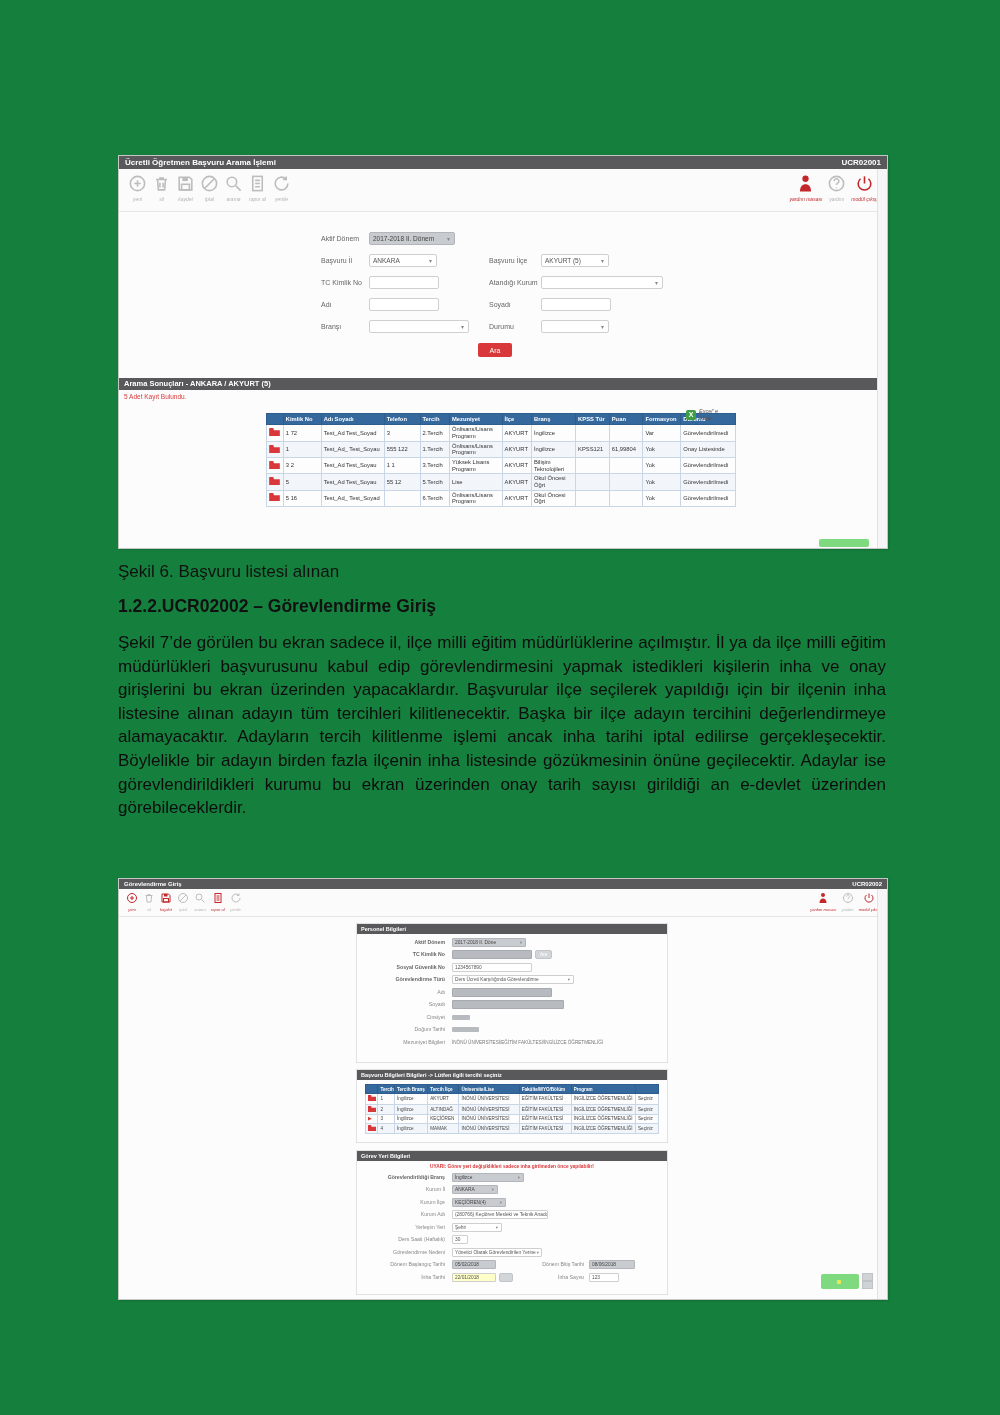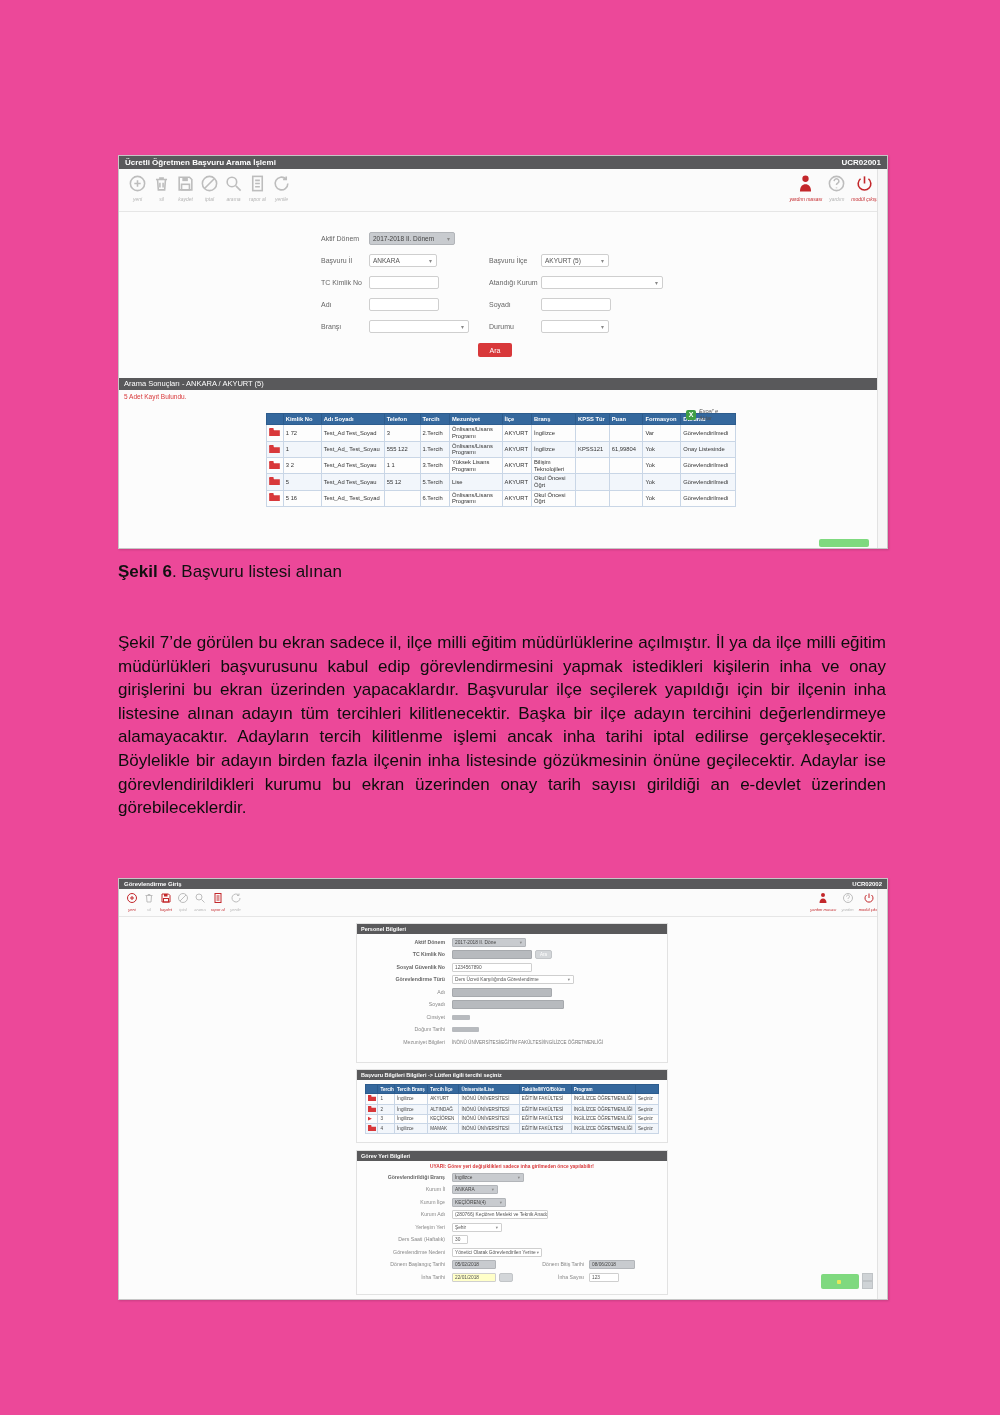--- a/index.html
+++ b/index.html
@@ -1,16 +1,16 @@
 <!DOCTYPE html>
 <html><head>
 <meta charset="utf-8">
 <style>
   html,body{margin:0;padding:0;background:#fff;}
-  .page{position:relative;width:1000px;height:1415px;background:#ec4899;overflow:hidden;
+  .page{position:relative;width:1000px;height:1415px;background:#15803d;overflow:hidden;
         font-family:"Liberation Sans",sans-serif;color:#111;}
   
   .fig{position:absolute;left:118px;width:768px;background:#fcfcfc;border:1px solid #c6c6c6;
        box-shadow:1px 1px 2px rgba(0,0,0,.15);overflow:hidden;}
   #fig1{top:155px;height:392px;}
   #fig2{top:878px;height:420px;}
   .tbar{background:#59595b;color:#fff;display:flex;justify-content:space-between;align-items:center;font-weight:bold;}
   #fig1 .tbar{height:13px;font-size:8px;padding:0 6px;}
   #fig2 .tbar{height:10px;font-size:6px;padding:0 5px;}
   .toolbar{display:flex;justify-content:space-between;align-items:flex-start;border-bottom:1px solid #e6e6e6;background:#fbfbfb;}
@@ -34,38 +34,38 @@
   .yellowfill{background:#ffffc9;}
   
   .f1-row{position:relative;height:13px;margin:9px 0 9px 202px;display:flex;font-size:7px;}
   .f1-lbl{width:48px;color:#666;line-height:13px;}
   .f1-row .sel,.f1-row .inp{height:13px;font-size:6.5px;padding:0 3px;}
   .c2lbl{position:absolute;left:168px;width:50px;color:#666;line-height:13px;}
   .c2ctl{position:absolute;left:220px;top:0;}
   .btn-red{background:#d8383a;color:#fff;border:none;border-radius:2px;font-size:7px;
            font-family:"Liberation Sans",sans-serif;cursor:pointer;}
   #ara1{display:block;width:34px;height:14px;margin:10px 0 0 359px;}
-  .res-hdr{margin-top:21px;background:#59595b;color:#fff;font-size:7.5px;font-weight:normal;
+  .res-hdr{margin-top:21px;background:#59595b;color:#fff;font-size:7.5px;font-weight:bold;
            height:12px;line-height:12px;padding-left:5px;}
   .count{color:#d8383a;font-size:6.5px;margin:3px 0 0 5px;}
   .export{position:absolute;left:567px;top:252px;display:flex;gap:3px;align-items:center;cursor:pointer;}
   .export .xlabel{font-size:5.5px;color:#555;font-style:italic;line-height:1.2;}
   .xicon{width:10px;height:10px;background:#3f9e44;border-radius:2px;color:#fff;font-size:7px;font-weight:bold;
          display:flex;align-items:center;justify-content:center;}
   
   table{border-collapse:collapse;table-layout:fixed;}
   #t1{margin:13px 0 0 147px;width:470px;font-size:5.8px;}
   #t1 th{background:#35689d;color:#fff;font-weight:bold;text-align:left;padding:2px 2px;border:1px solid #2d5c8d;line-height:1.1;}
   #t1 td{border:1px solid #c9d6e6;padding:1px 2px;color:#333;line-height:1.15;background:#fdfdfd;vertical-align:middle;word-wrap:break-word;}
   #t1 tr:nth-child(even) td{background:#f2f6fb;}
   .folder{display:inline-block;}
   .folder svg{width:11px;height:8px;display:block;}
   
   .caption{position:absolute;left:118px;top:562px;font-size:17px;color:#111;}
-  .caption b{font-weight:bold;}
+  .caption b{font-weight:normal;}
   .heading{position:absolute;left:118px;top:596px;font-size:17.5px;font-weight:bold;color:#111;}
   .para{position:absolute;left:118px;top:631px;width:768px;font-size:17px;line-height:23.6px;
         text-align:justify;color:#0d0d0d;}
   
   .panel{position:absolute;left:237px;width:310px;background:#fdfdfd;border:1px solid #e2e2e2;}
   .p-hdr{background:#59595b;color:#fff;font-size:5.5px;font-weight:bold;height:10px;line-height:10px;padding-left:4px;}
   #panel-personel{top:44px;height:138px;} #panel-basvuru{top:190px;height:72px;} #panel-gorev{top:271px;height:143px;}
   .p-row{position:relative;display:flex;align-items:center;height:9px;margin:3.5px 0 3.5px 0;font-size:5.2px;}
   .p-lbl{width:88px;text-align:right;padding-right:7px;color:#888;line-height:9px;}
   .p-lbl.b{font-weight:bold;color:#666;}
@@ -360,20 +360,21 @@
       </tbody>
     </table>
 
     <div class="greenbar" id="gb1"></div>
     <div class="scroll"></div>
   </div>
 
   <div class="caption">
     <b>Şekil 6</b><span>. Başvuru listesi alınan</span>
   </div>
+  <div class="heading">1.2.2.UCR02002 – Görevlendirme Giriş</div>
   <div class="para">Şekil 7’de görülen bu ekran sadece il, ilçe milli eğitim müdürlüklerine açılmıştır. İl ya da ilçe milli eğitim müdürlükleri başvurusunu kabul edip görevlendirmesini yapmak istedikleri kişilerin inha ve onay girişlerini bu ekran üzerinden yapacaklardır. Başvurular ilçe seçilerek yapıldığı için bir ilçenin inha listesine alınan adayın tüm tercihleri kilitlenecektir. Başka bir ilçe adayın tercihini değerlendirmeye alamayacaktır. Adayların tercih kilitlenme işlemi ancak inha tarihi iptal edilirse gerçekleşecektir. Böylelikle bir adayın birden fazla ilçenin inha listesinde gözükmesinin önüne geçilecektir. Adaylar ise görevlendirildikleri kurumu bu ekran üzerinden onay tarih sayısı girildiği an e-devlet üzerinden görebileceklerdir.</div>
 
   <div class="fig" id="fig2">
     <div class="tbar">
       <span>Görevlendirme Giriş</span>
       <span>UCR02002</span>
     </div>
     <div class="toolbar">
       <div class="tgroup">
         <button class="tool red">

